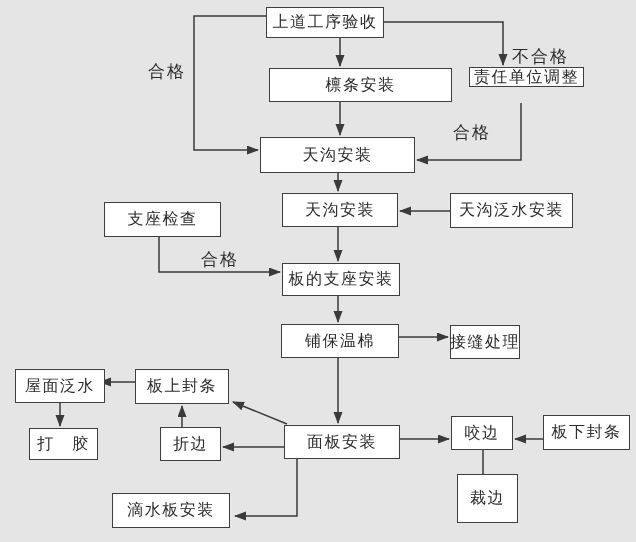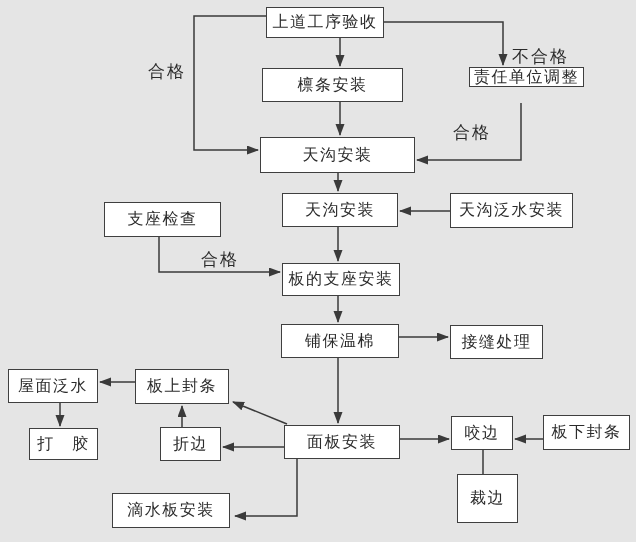--- a/index.html
+++ b/index.html
@@ -76,21 +76,21 @@
       <path d="M182,427 L182,406" marker-end="url(#arr)"></path>
       <path d="M135,382 L100,382" marker-end="url(#arr)"></path>
       <path d="M60,403 L60,426" marker-end="url(#arr)"></path>
       <path d="M297,459 L297,516 L235,516" marker-end="url(#arr)"></path>
     </g>
   </svg>
 
   <div class="node" style="left:266px;top:7px;width:118px;height:31px">
     <span>上道工序验收</span>
   </div>
-  <div class="node" style="left:262px;top:68px;width:141px;height:34px">
+  <div class="node" style="left:269px;top:68px;width:183px;height:34px">
     <span>檩条安装</span>
   </div>
   <div class="node" style="left:469px;top:67px;width:115px;height:20px">
     <span>责任单位调整</span>
   </div>
   <div class="node" style="left:260px;top:137px;width:155px;height:36px">
     <span>天沟安装</span>
   </div>
   <div class="node" style="left:282px;top:193px;width:116px;height:34px">
     <span>天沟安装</span>
@@ -100,24 +100,24 @@
   </div>
   <div class="node" style="left:104px;top:202px;width:117px;height:35px">
     <span>支座检查</span>
   </div>
   <div class="node" style="left:282px;top:263px;width:118px;height:33px">
     <span>板的支座安装</span>
   </div>
   <div class="node" style="left:281px;top:324px;width:118px;height:34px">
     <span>铺保温棉</span>
   </div>
-  <div class="node" style="left:450px;top:325px;width:93px;height:34px">
+  <div class="node" style="left:450px;top:325px;width:70px;height:34px">
     <span>接缝处理</span>
   </div>
-  <div class="node" style="left:8px;top:369px;width:90px;height:34px">
+  <div class="node" style="left:15px;top:369px;width:90px;height:34px">
     <span>屋面泛水</span>
   </div>
   <div class="node" style="left:135px;top:369px;width:94px;height:35px">
     <span>板上封条</span>
   </div>
   <div class="node" style="left:29px;top:428px;width:69px;height:32px">
     <span>打　胶</span>
   </div>
   <div class="node" style="left:284px;top:425px;width:116px;height:34px">
     <span>面板安装</span>

